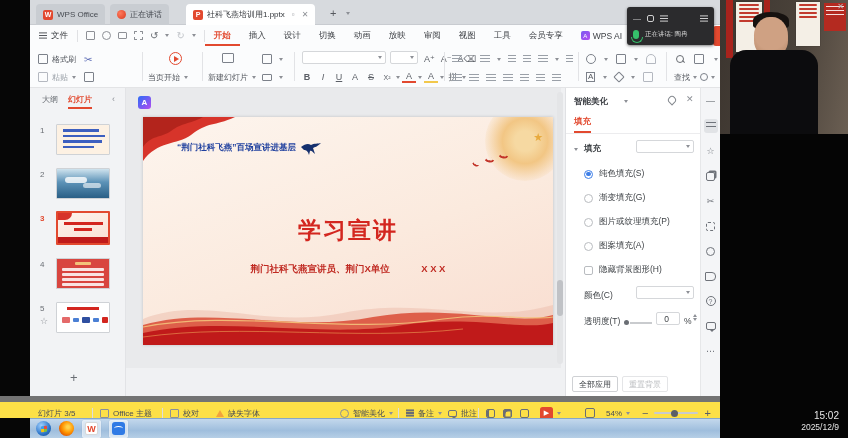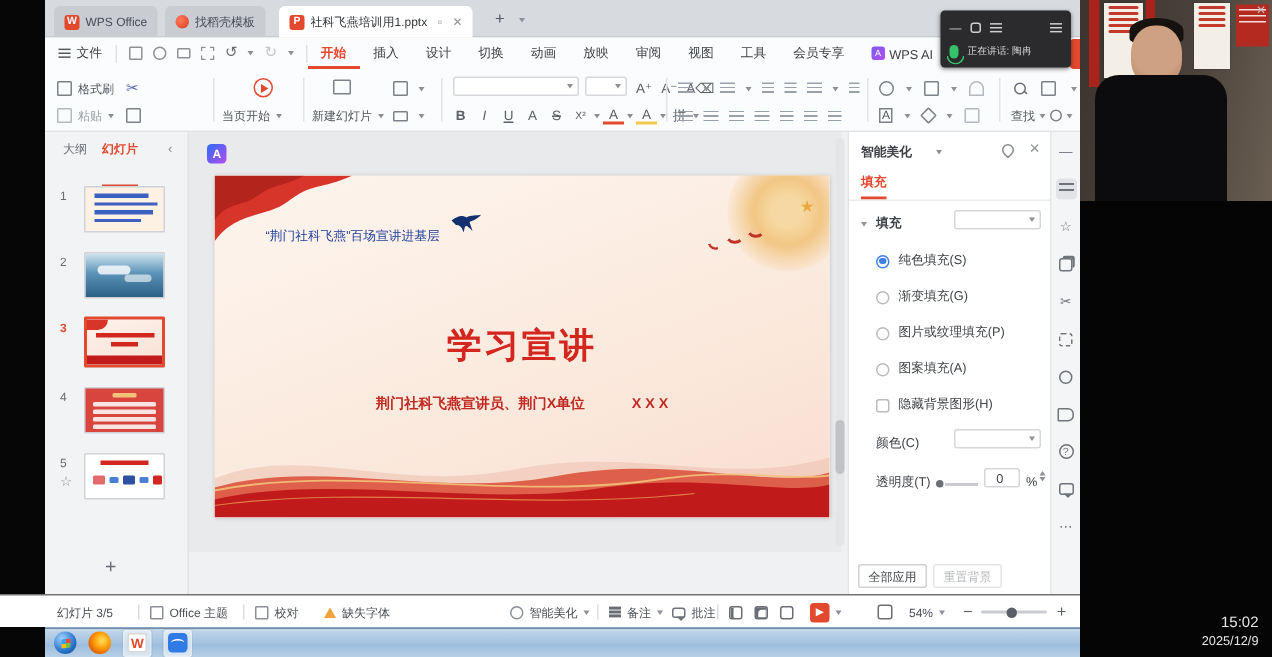--- a/index.html
+++ b/index.html
@@ -59,21 +59,21 @@
 .optrow{position:absolute;left:18px;display:flex;align-items:center;gap:6px}
 .pbtn{position:absolute;top:288px;height:16px;border:1px solid #cfd1d4;border-radius:2px;background:#fff;font-size:8px;display:flex;align-items:center;justify-content:center;padding:0 6px}
 #strip{position:absolute;left:700px;top:88px;width:20px;height:308px;background:#f4f5f7;border-left:1px solid #e6e7e9;display:flex;flex-direction:column;align-items:center;padding-top:6px;gap:11px;color:#6f737a;font-size:9px}
 .sic{width:14px;height:14px;display:flex;align-items:center;justify-content:center;border-radius:3px}
 .sic.sel{background:#e1e3e6}
 .msq{width:9px;height:9px;border:1.2px solid #6f737a;border-radius:2px}
 
 #notes{position:absolute;left:126px;top:368px;width:431px;height:28px;background:#fff;border-top:1px solid #e2e3e6;border-left:1px solid #e2e3e6;display:flex;align-items:center;gap:8px;padding-left:10px;font-size:8.5px;color:#9aa0a6}
 #aibtn{border:1px solid #d5d7da;border-radius:3px;height:17px;display:flex;align-items:center;gap:4px;padding:0 6px;color:#4a4e55;background:#fff}
 .aiglyph{width:9px;height:9px;border-radius:2px;background:linear-gradient(135deg,#7b5cf0,#b44df0);color:#fff;font-size:6px;display:flex;align-items:center;justify-content:center}
-#status{position:absolute;left:0;top:396px;width:100%;height:22px;background:#ffffff;border-top:1px solid #737373;font-size:8px;color:#4a4e55}
+#status{position:absolute;left:0;top:396px;width:100%;height:22px;background:#fde047;border-top:6px solid #737373;font-size:8px;color:#4a4e55}
 .sit{position:absolute;top:0;height:22px;display:flex;align-items:center;gap:4px}
 .warn{width:0;height:0;border-left:4px solid transparent;border-right:4px solid transparent;border-bottom:7px solid #f2a33c}
 .playbtn{width:13px;height:13px;border-radius:2.5px;background:#e2492f;color:#fff;font-size:7px;display:flex;align-items:center;justify-content:center}
 .sldr{width:44px;height:2px;background:#c9cbce;position:relative;border-radius:1px}
 .sldr::after{content:"";position:absolute;left:17px;top:-2.5px;width:7px;height:7px;border-radius:50%;background:#5b5f66}
 
 #taskbar{position:absolute;left:30px;top:418px;width:690px;height:20px;background:linear-gradient(#c3d8ec,#9fbedd 60%,#b6cfe6);border-top:1px solid #87a7c7;display:flex;align-items:center;gap:8px;padding-left:6px}
 .orb{width:15px;height:15px;border-radius:50%;background:radial-gradient(circle at 35% 30%,#9fd0ff,#2a74c9 60%,#154a8c)}
 .orb::after{content:"";display:block;margin:4.5px auto;width:6px;height:6px;background:conic-gradient(#e84c3d 0 25%,#7bc043 0 50%,#f3c013 0 75%,#3aa0e8 0);border-radius:1px;transform:skewY(-6deg)}
 .ff{width:15px;height:15px;border-radius:50%;background:radial-gradient(circle at 60% 40%,#ffd24a 10%,#ff9500 45%,#e05a00 75%,#23418c 100%)}
@@ -117,21 +117,21 @@
 
   <div id="win">
 
     <div id="tabbar">
       <div class="tab" style="left:6px">
         <span class="wlogo">W</span>
         <span>WPS Office</span>
       </div>
       <div class="tab" style="left:80px">
         <span class="dlogo"></span>
-        <span>找稻壳模板</span>
+        <span>正在讲话</span>
       </div>
       <div class="tab active" style="left:156px">
         <span class="plogo">P</span>
         <span>社科飞燕培训用1.pptx</span>
         <span class="tinyx">▫</span>
         <span class="tinyx">✕</span>
       </div>
       <div class="abs" style="left:300px;top:7px;font-size:11px;color:#55585e">+</div>
       <span class="cr abs" style="left:316px;top:12px"></span>
     </div>
@@ -287,21 +287,21 @@
       <div class="rrow" style="left:644px;top:23px;gap:3px">
         <span>查找</span>
           <span class="cr"></span>
         <span class="ribic" style="width:8px;height:8px;border-radius:50%"></span>
           <span class="cr"></span>
       </div>
     </div>
 
     <div id="panel">
       <div class="abs" style="left:12px;top:6px;color:#6a6e74">大纲</div>
-      <div class="abs" style="left:38px;top:6px;color:#e2492f;font-weight:bold;border-bottom:2px solid #e2492f;padding-bottom:18px">幻灯片</div>
+      <div class="abs" style="left:38px;top:6px;color:#e2492f;font-weight:bold;border-bottom:2px solid #e2492f;padding-bottom:2px">幻灯片</div>
       <div class="abs" style="left:82px;top:6px;color:#8d9096;font-size:9px">‹</div>
 
       <div class="thn" style="top:38px">1</div>
       <div class="th" style="top:36px;background:#fdf1e3">
         <div style="margin:4px 6px 0;height:2.5px;background:#3d5fc0;width:70%"></div>
         <div style="margin:3px 6px 0;height:2.5px;background:#3d5fc0;width:80%"></div>
         <div style="margin:3px 6px 0;height:2.5px;background:#3d5fc0;width:75%"></div>
         <div style="margin:3px 6px 0;height:2.5px;background:#3d5fc0;width:60%"></div>
       </div>
 
@@ -351,21 +351,21 @@
     <svg class="abs" style="left:0;top:0" width="95" height="46" viewBox="0 0 95 46">
       <path d="M0,0 L92,0 C70,10 66,4 48,18 C34,28 14,24 0,44 Z" fill="#d7342a"></path>
       <path d="M0,0 L60,0 C45,8 40,5 28,14 C18,21 8,18 0,30 Z" fill="#b3241c"></path>
     </svg>
     <div class="sun"></div>
     <span class="star">★</span>
     <span class="bird" style="right:60px;top:40px"></span>
     <span class="bird" style="right:46px;top:36px"></span>
     <span class="bird" style="right:74px;top:44px;transform:rotate(-20deg) scale(.8)"></span>
 
-    <div class="abs" style="left:34px;top:35px;font-size:8.5px;font-weight:normal;color:#1e3f9e">“荆门社科飞燕”百场宣讲进基层</div>
+    <div class="abs" style="left:34px;top:25px;font-size:8.5px;font-weight:bold;color:#1e3f9e">“荆门社科飞燕”百场宣讲进基层</div>
     <svg class="abs" style="left:158px;top:26px" width="20" height="12" viewBox="0 0 20 12">
       <path d="M0,4 C4,1 7,0 10,2 C13,0 17,1 20,0 C16,4 14,4 12,5 L14,11 C11,8 10,7 9,8 L8,12 C7,8 5,7 3,7 C2,6 1,5 0,4 Z" fill="#15306e"></path>
     </svg>
 
     <div class="abs" style="left:0;top:146px;width:100%;text-align:center;font-size:9.5px;font-weight:bold;color:#c02a22">
       <span>荆门社科飞燕宣讲员、荆门X单位</span>
       <span style="display:inline-block;width:26px"></span>
       <span>X X X</span>
     </div>
     <div class="abs" style="left:0;top:98px;width:100%;text-align:center;font-size:23px;font-weight:900;color:#d3261f;letter-spacing:2px">学习宣讲</div>

